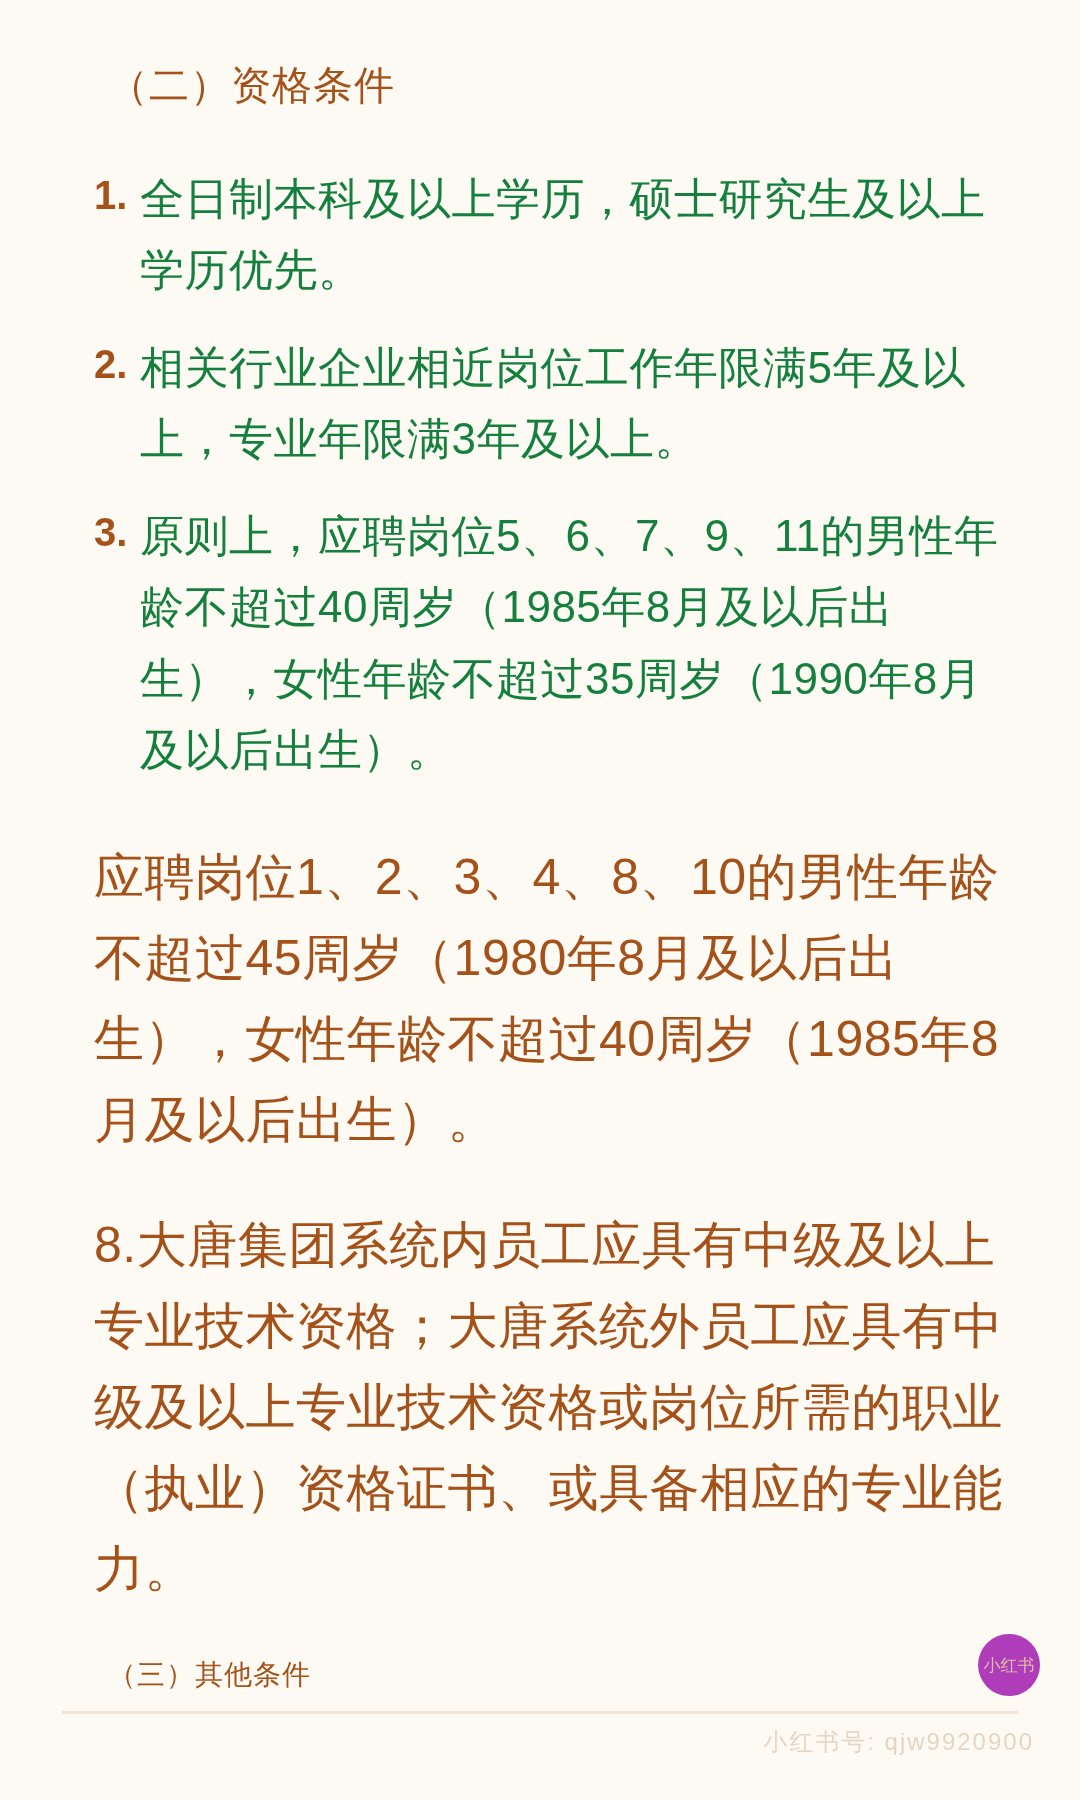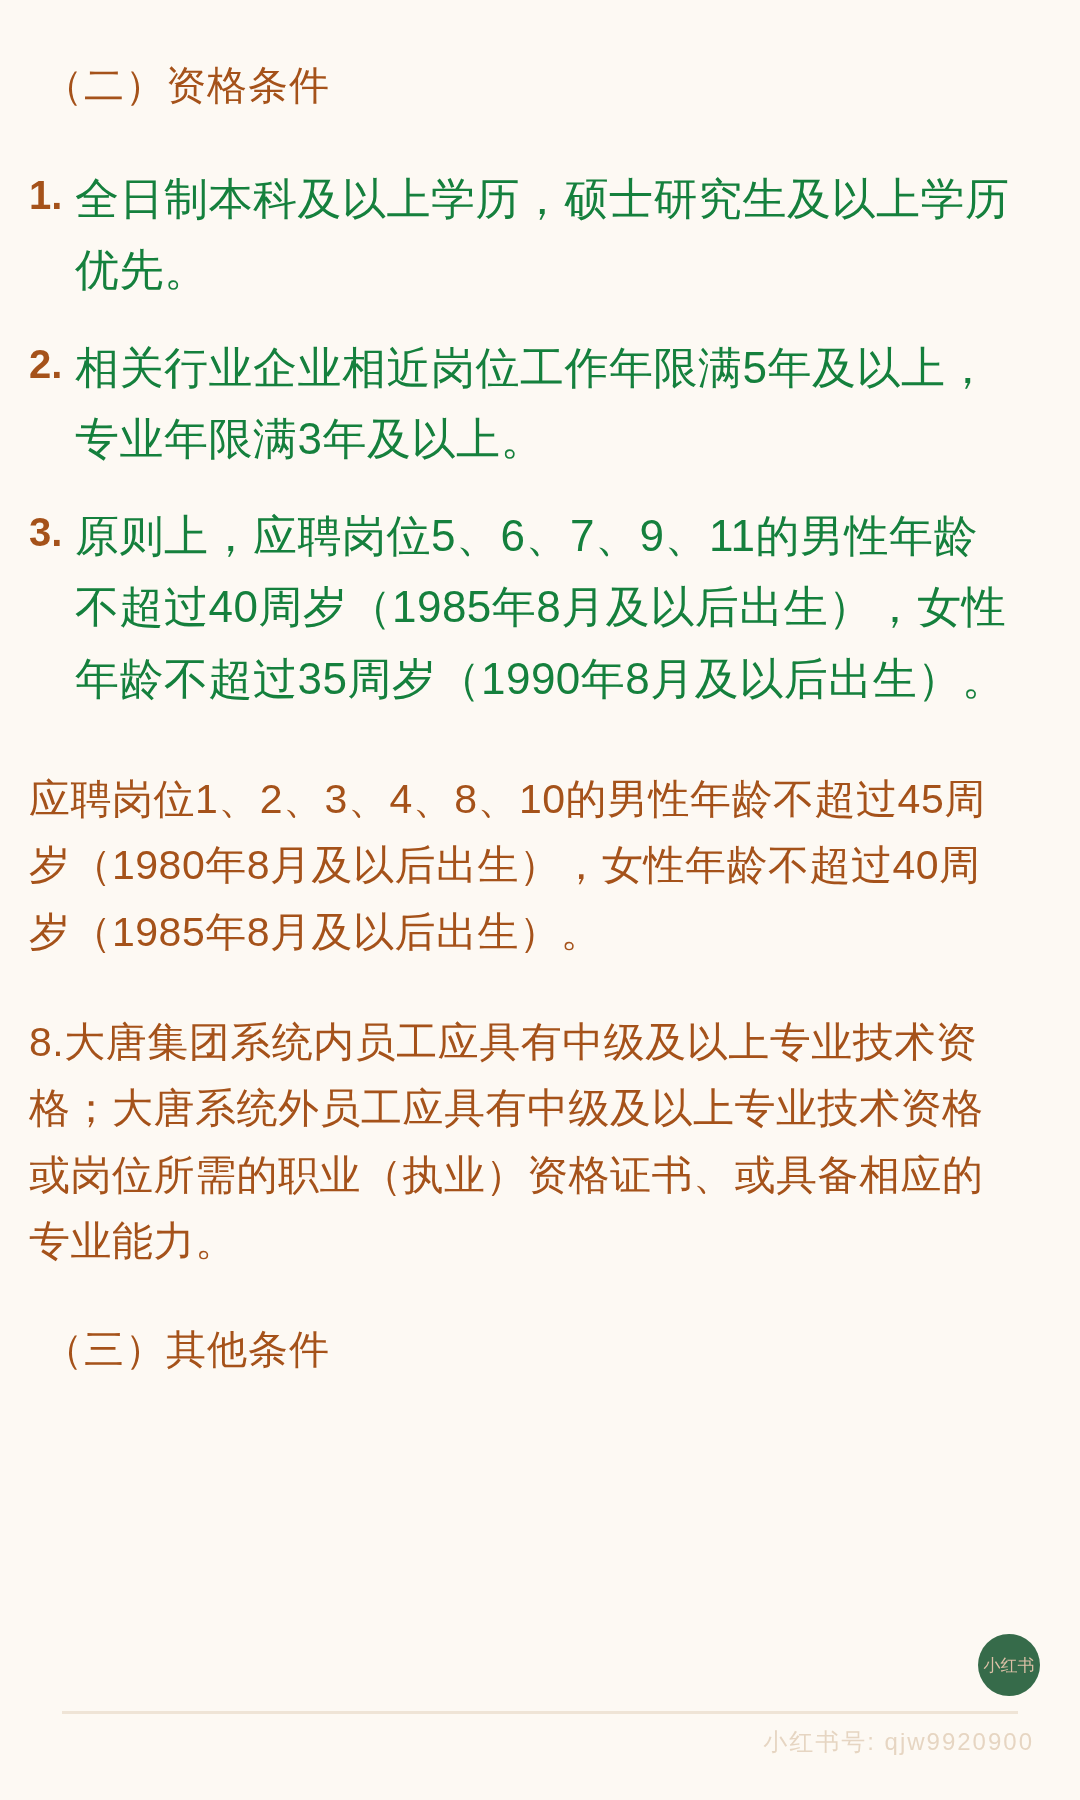--- a/index.html
+++ b/index.html
@@ -13,21 +13,21 @@
     font-family: "Liberation Sans", "DejaVu Sans", sans-serif;
     color: #9a4f15;
     overflow: hidden;
     position: relative;
   }
   .page {
     position: relative;
     width: 1080px;
     height: 1800px;
     box-sizing: border-box;
-    padding: 55px 62px 0 29px;
+    padding: 55px 62px 0 94px;
   }
   .heading {
     font-size: 40px;
     line-height: 1.5;
     color: #a5521a;
     margin: 0 0 48px 0;
     padding-left: 14px;
     letter-spacing: 1px;
   }
   .num-item {
@@ -45,35 +45,35 @@
     text-align: left;
   }
   .num-body {
     flex: 1 1 auto;
     font-size: 44px;
     line-height: 1.62;
     color: #15803d;
     letter-spacing: 0.5px;
   }
   .para {
-    font-size: 41px;
+    font-size: 50px;
     line-height: 1.62;
     color: #a5521a;
     letter-spacing: 0.5px;
     margin: 0 8px 26px 0;
   }
   .para-indent-block {
     margin-top: 52px;
     margin-bottom: 44px;
   }
   .para-tight {
     margin-bottom: 34px;
   }
   .subheading {
-    font-size: 40px;
+    font-size: 28px;
     line-height: 1.5;
     color: #a5521a;
     margin-top: 44px;
     padding-left: 14px;
     letter-spacing: 1px;
   }
   .bottom-divider {
     position: absolute;
     left: 62px;
     right: 62px;
@@ -81,21 +81,21 @@
     height: 3px;
     background: #efe4d6;
   }
   .watermark-badge {
     position: absolute;
     right: 40px;
     bottom: 104px;
     width: 62px;
     height: 62px;
     border-radius: 50%;
-    background: #14532d;
+    background: #a21caf;
     color: #d8b79a;
     font-size: 17px;
     display: flex;
     align-items: center;
     justify-content: center;
     letter-spacing: 0px;
     opacity: 0.85;
   }
   .watermark-text {
     position: absolute;

